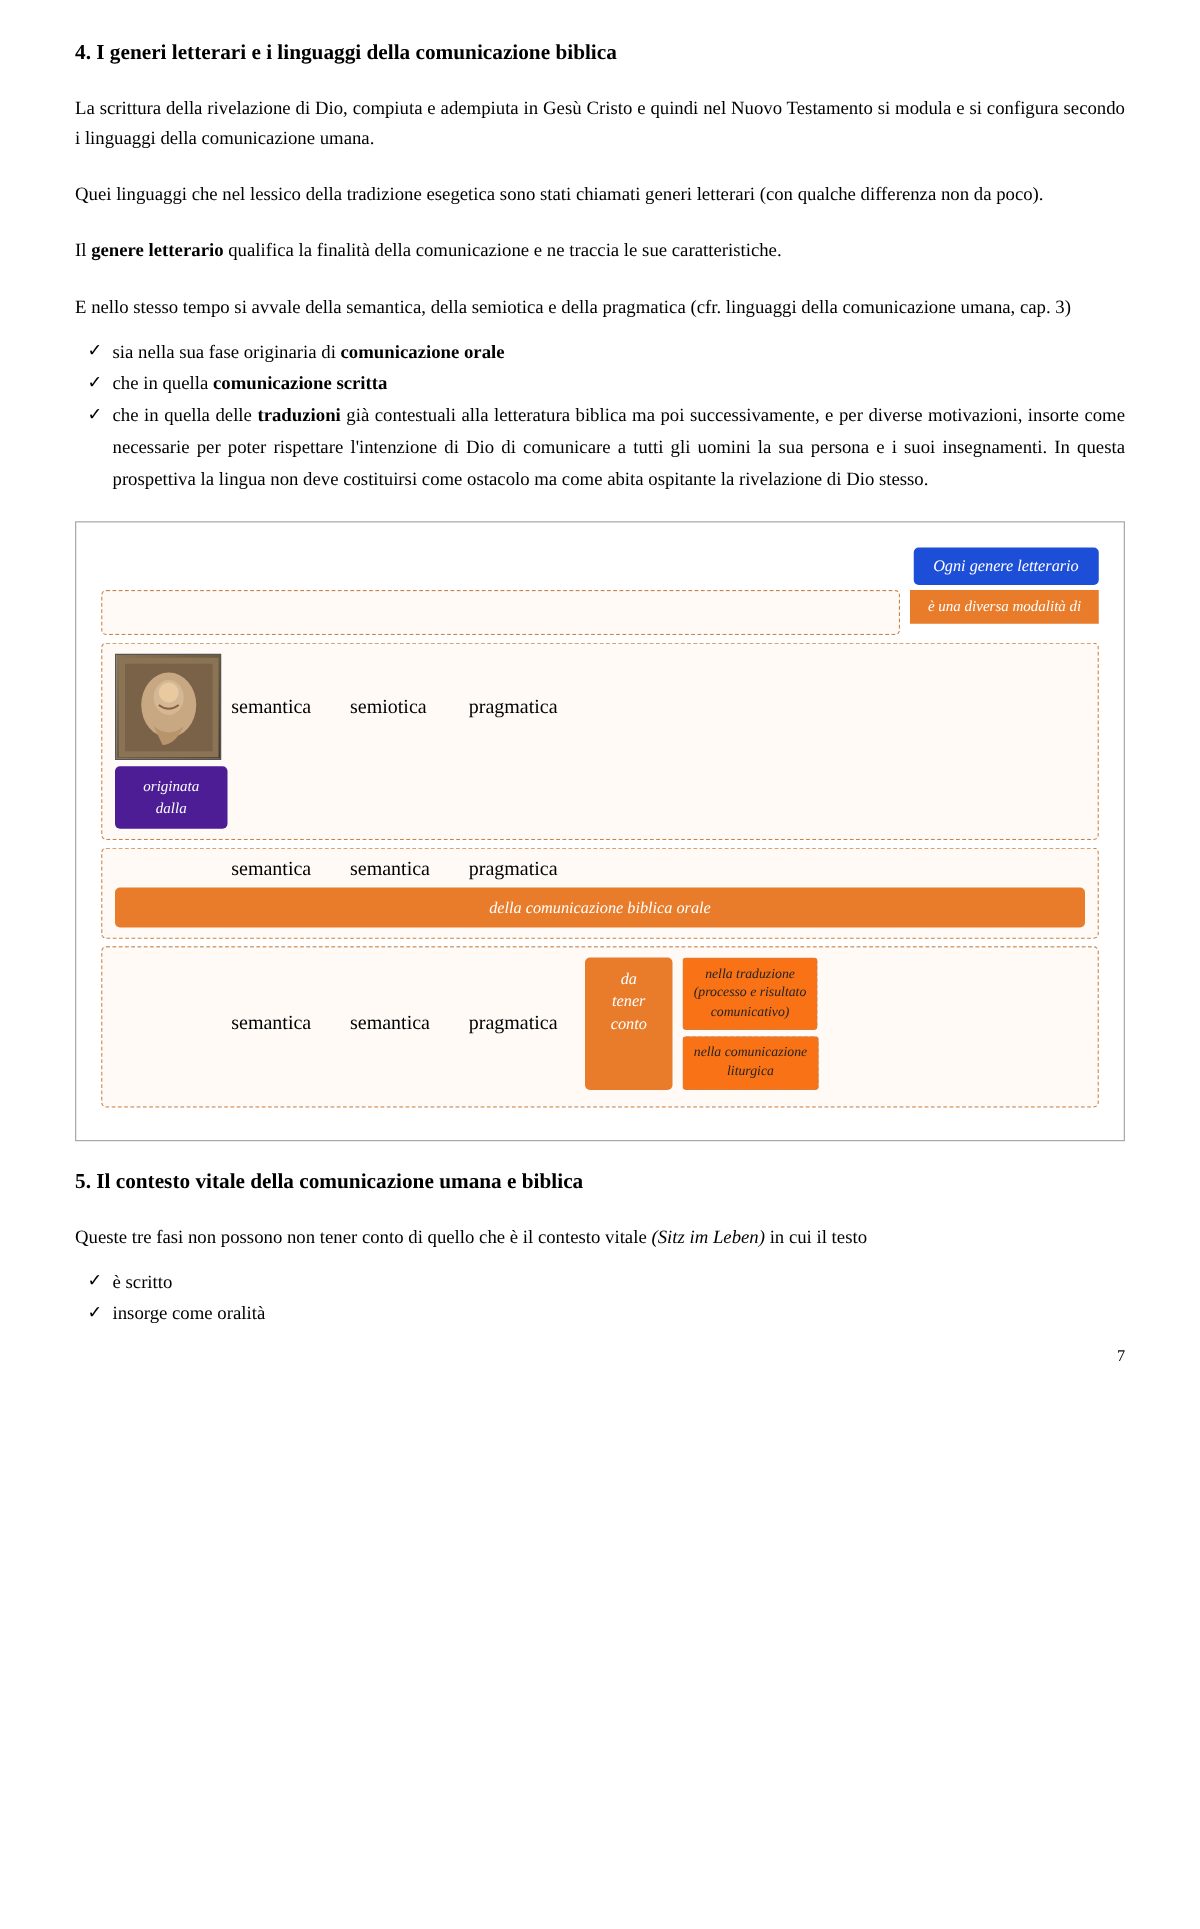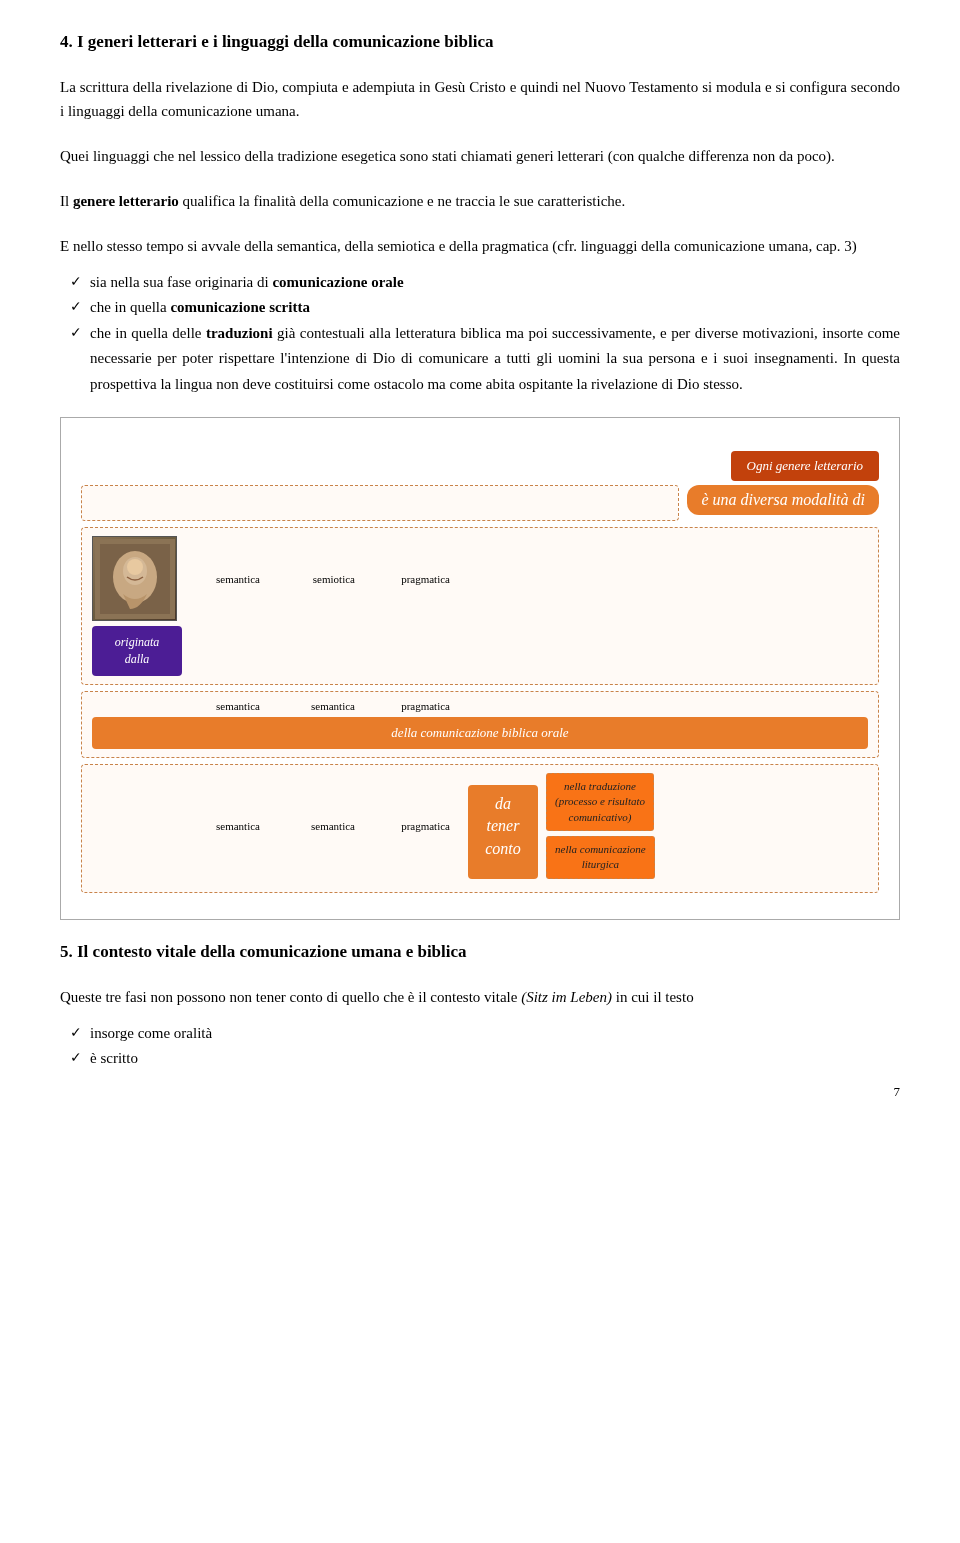--- a/index.html
+++ b/index.html
@@ -58,26 +58,25 @@
       text-align: center;
       line-height: 1.4;
       min-width: 90px;
     }
     
     .da-tener-box {
       background: #e87c2a;
       color: #fff;
       border-radius: 4px;
       padding: 8px 10px;
-      font-size: 16px;
+      font-size: 13px;
       font-style: italic;
       text-align: center;
       line-height: 1.4;
       min-width: 70px;
-      margin-top: 12px;
     }
     
     .small-dashed {
       border: 1.5px dashed #c8834a;
       background: #f97316;
       border-radius: 3px;
       padding: 5px 8px;
       font-size: 11px;
       font-style: italic;
       color: #222;
@@ -95,27 +94,26 @@
     .full-diagram {
       width: 100%;
       font-size: 12.5px;
     }
     .fd-top {
       display: flex;
       justify-content: flex-end;
       margin-bottom: 4px;
     }
     .fd-ogni {
-      background: #c2410c;
+      background: #1d4ed8;
       color: #fff;
       border-radius: 4px;
       padding: 7px 16px;
       font-style: italic;
       font-size: 13px;
-      margin-top: 13px;
     }
     .fd-row1 {
       display: flex;
       align-items: flex-start;
       gap: 8px;
       margin-bottom: 6px;
     }
     .fd-dashed-big {
       border: 1.5px dashed #c8834a;
       border-radius: 4px;
@@ -123,29 +121,29 @@
       background: #fffaf6;
       flex: 1;
       display: flex;
       align-items: center;
       justify-content: flex-end;
       min-height: 36px;
     }
     .fd-diversa {
       background: #e87c2a;
       color: #fff;
-      border-radius: 12px;
+      border-radius: 0;
       padding: 6px 14px;
       font-style: italic;
+      font-size: 12px;
+    }
+    .fd-word {
       font-size: 16px;
-    }
-    .fd-word {
-      font-size: 11px;
       min-width: 75px;
-      text-align: right;
+      text-align: left;
     }
     .fd-orange-wide {
       flex: 1;
       background: #e87c2a;
       color: #fff;
       border-radius: 4px;
       padding: 8px 16px;
       font-style: italic;
       font-size: 13px;
       text-align: center;
@@ -289,20 +287,20 @@
 </div>
 
 <h2 class="section-title">5. Il contesto vitale della comunicazione umana e biblica</h2>
 
 <p>
   <span>Queste tre fasi non possono non tener conto di quello che è il contesto vitale </span><em>(Sitz im Leben)</em><span>  in cui il testo</span>
 </p>
 
 <ul class="checklist">
   <li>
+    <span>è scritto</span>
+  </li>
+  <li>
     <span>insorge come oralità</span>
   </li>
-  <li>
-    <span>è scritto</span>
-  </li>
 </ul>
 
 <div style="text-align:right; margin-top: 10px; font-size:13px;">7</div>
 
 </body></html>

